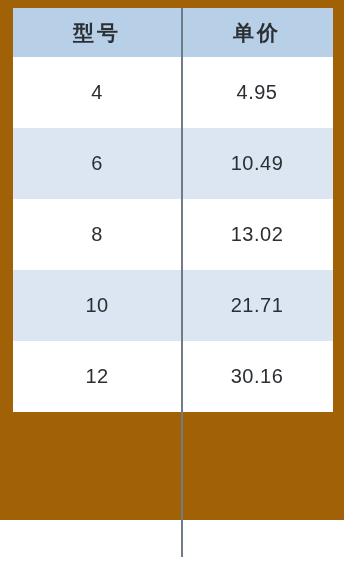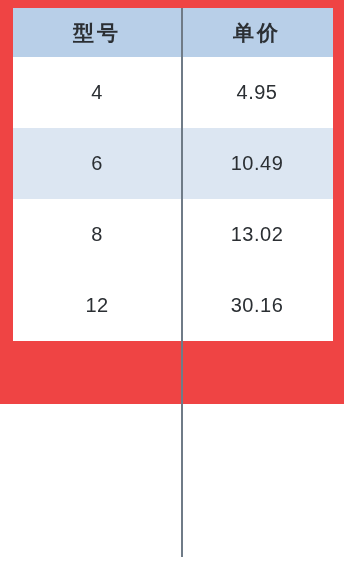--- a/index.html
+++ b/index.html
@@ -10,22 +10,22 @@
   body {
     width: 344px;
     height: 565px;
     overflow: hidden;
     font-family: "Liberation Sans", "DejaVu Sans", sans-serif;
   }
 
   #page {
     position: relative;
     width: 344px;
-    height: 404px;
-    background: #ef4444;
+    height: 520px;
+    background: #a16207;
   }
 
   
   #price-table {
     position: absolute;
     left: 13px;
     top: 8px;
     width: 320px;
     border-collapse: collapse;
     table-layout: fixed;
@@ -117,20 +117,24 @@
       <tr class="row-shaded">
         <td>6</td>
         <td>10.49</td>
       </tr>
 
       <tr class="row-plain">
         <td>8</td>
         <td>13.02</td>
       </tr>
 
+      <tr class="row-shaded">
+        <td>10</td>
+        <td>21.71</td>
+      </tr>
 
       <tr class="row-plain">
         <td>12</td>
         <td>30.16</td>
       </tr>
 
 
 
     </tbody>
   </table>

